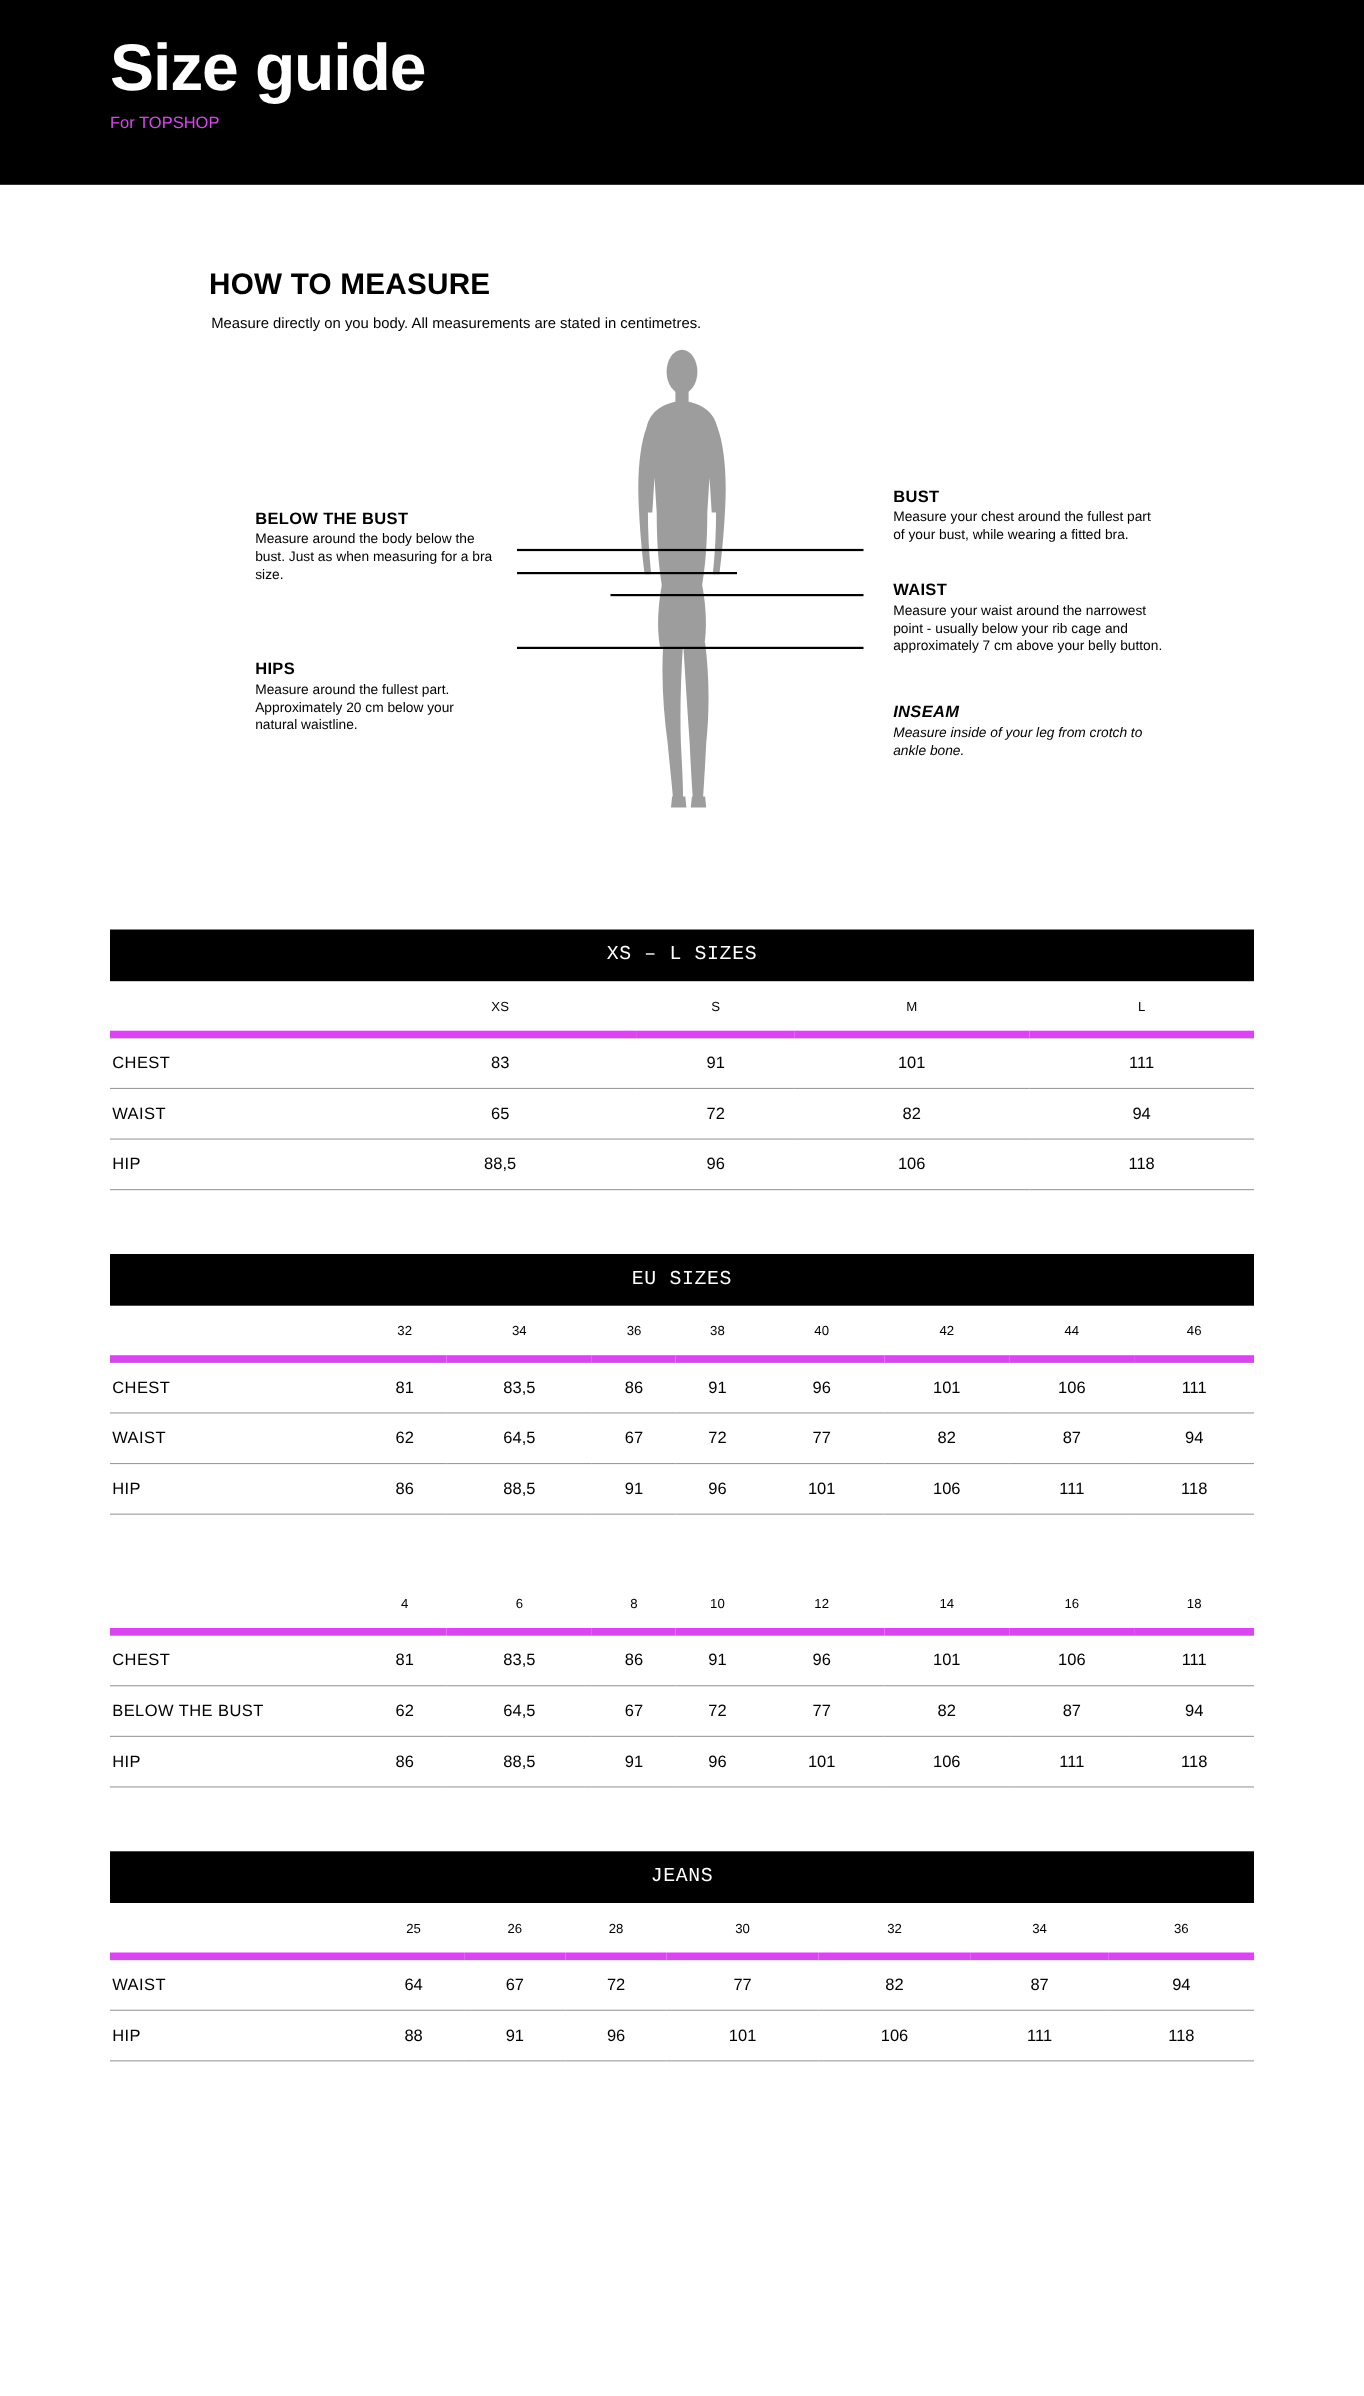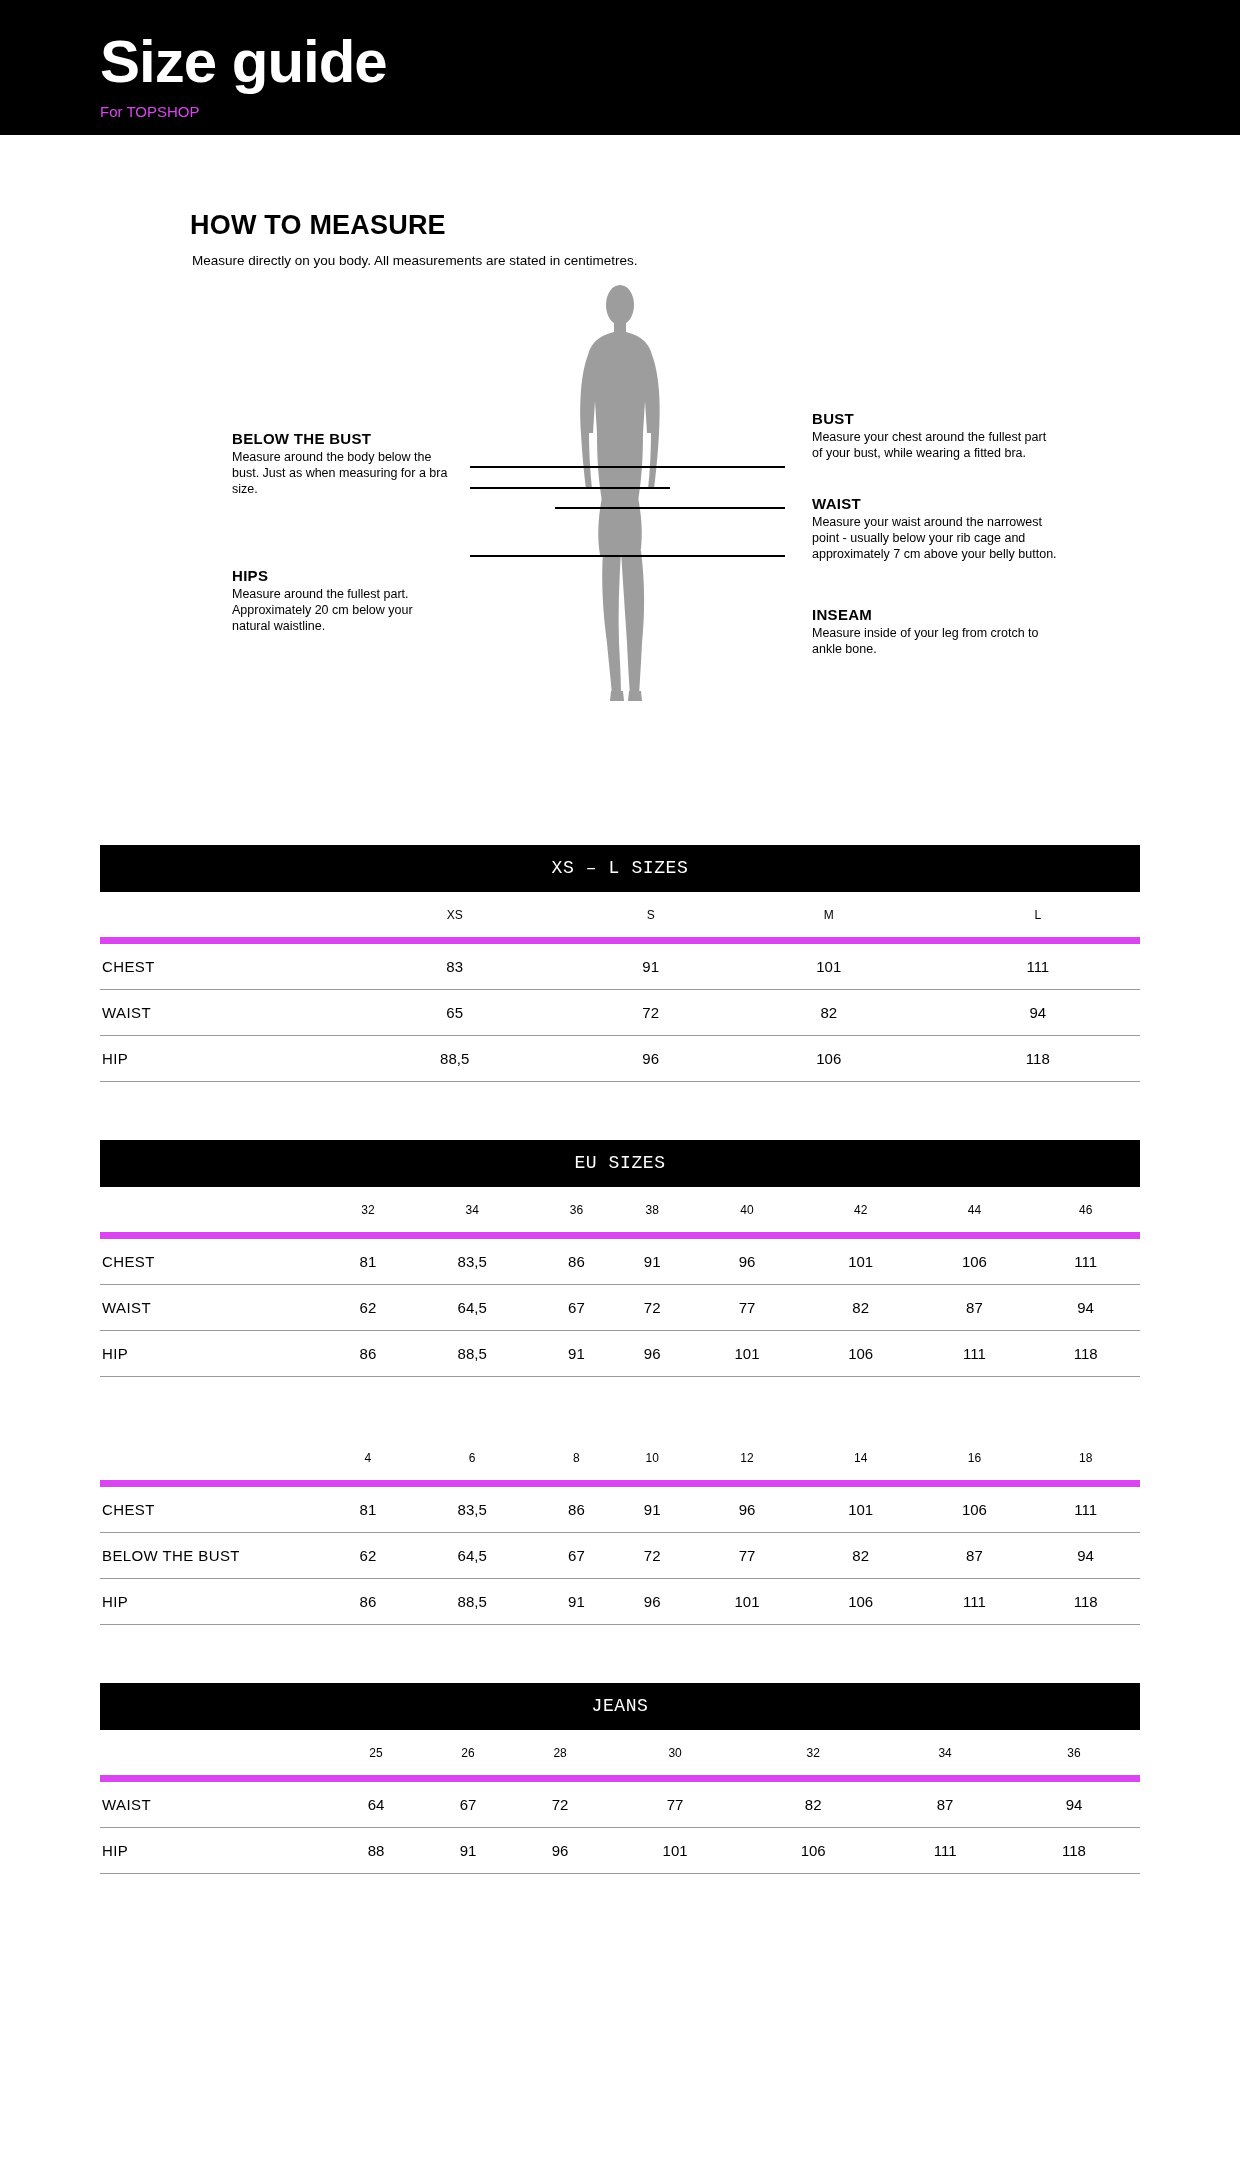--- a/index.html
+++ b/index.html
@@ -12,21 +12,21 @@
     height: 2178px;
     font-family: "Liberation Sans", sans-serif;
     color: #000000;
     position: relative;
     overflow: hidden;
   }
 
   
   .header {
     background: #000000;
-    height: 135px;
+    height: 168px;
     padding: 0;
     position: relative;
   }
   .header-inner {
     position: absolute;
     left: 100px;
     top: 30px;
   }
   .header-title {
     color: #ffffff;
@@ -88,21 +88,21 @@
   }
   .callout .c-body {
     font-size: 12.5px;
     line-height: 1.26;
   }
 
   .c-below-bust { left: 232px; top: 295px; width: 220px; }
   .c-hips       { left: 232px; top: 384px; width: 220px; margin-top: 48px; }
   .c-bust       { left: 812px; top: 275px; width: 240px; }
   .c-waist      { left: 812px; top: 360px; width: 245px; }
-  .c-inseam     { left: 812px; top: 471px; width: 230px; }
+  .c-inseam     { left: 812px; top: 471px; width: 230px; font-style: italic; }
 
   
   .lline {
     position: absolute;
     background: #000000;
     height: 1.6px;
   }
 
   
   .tables {

